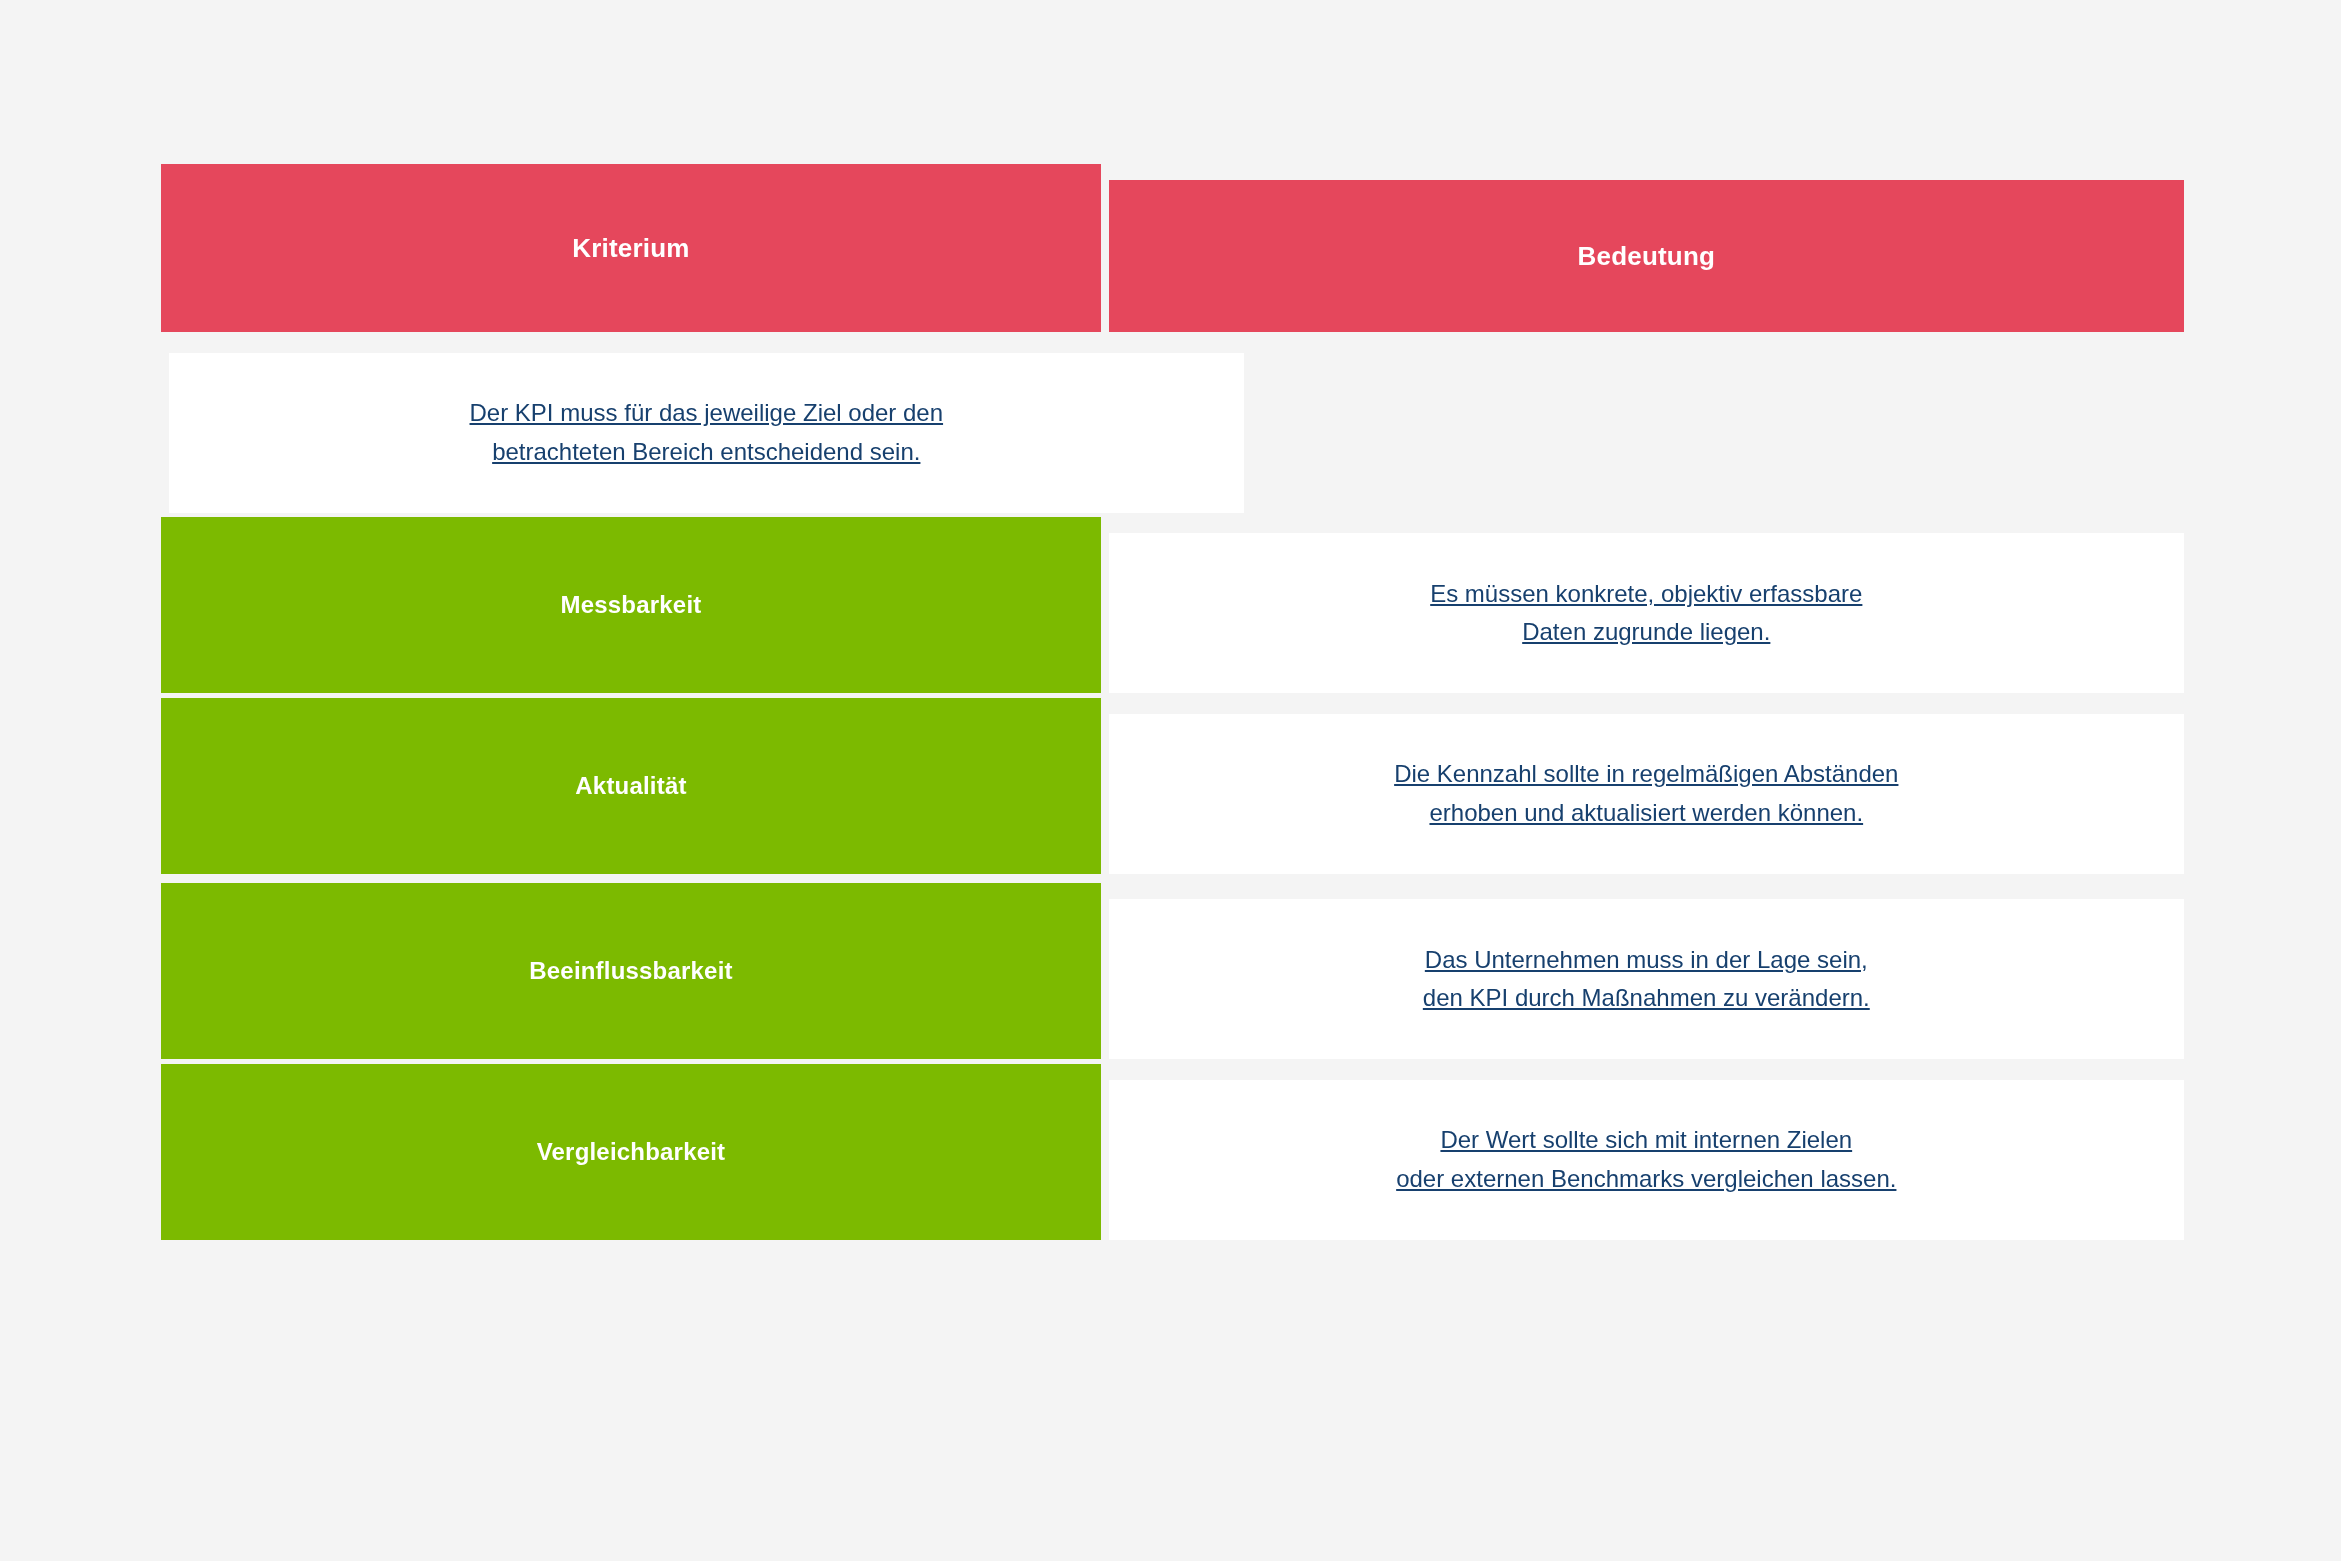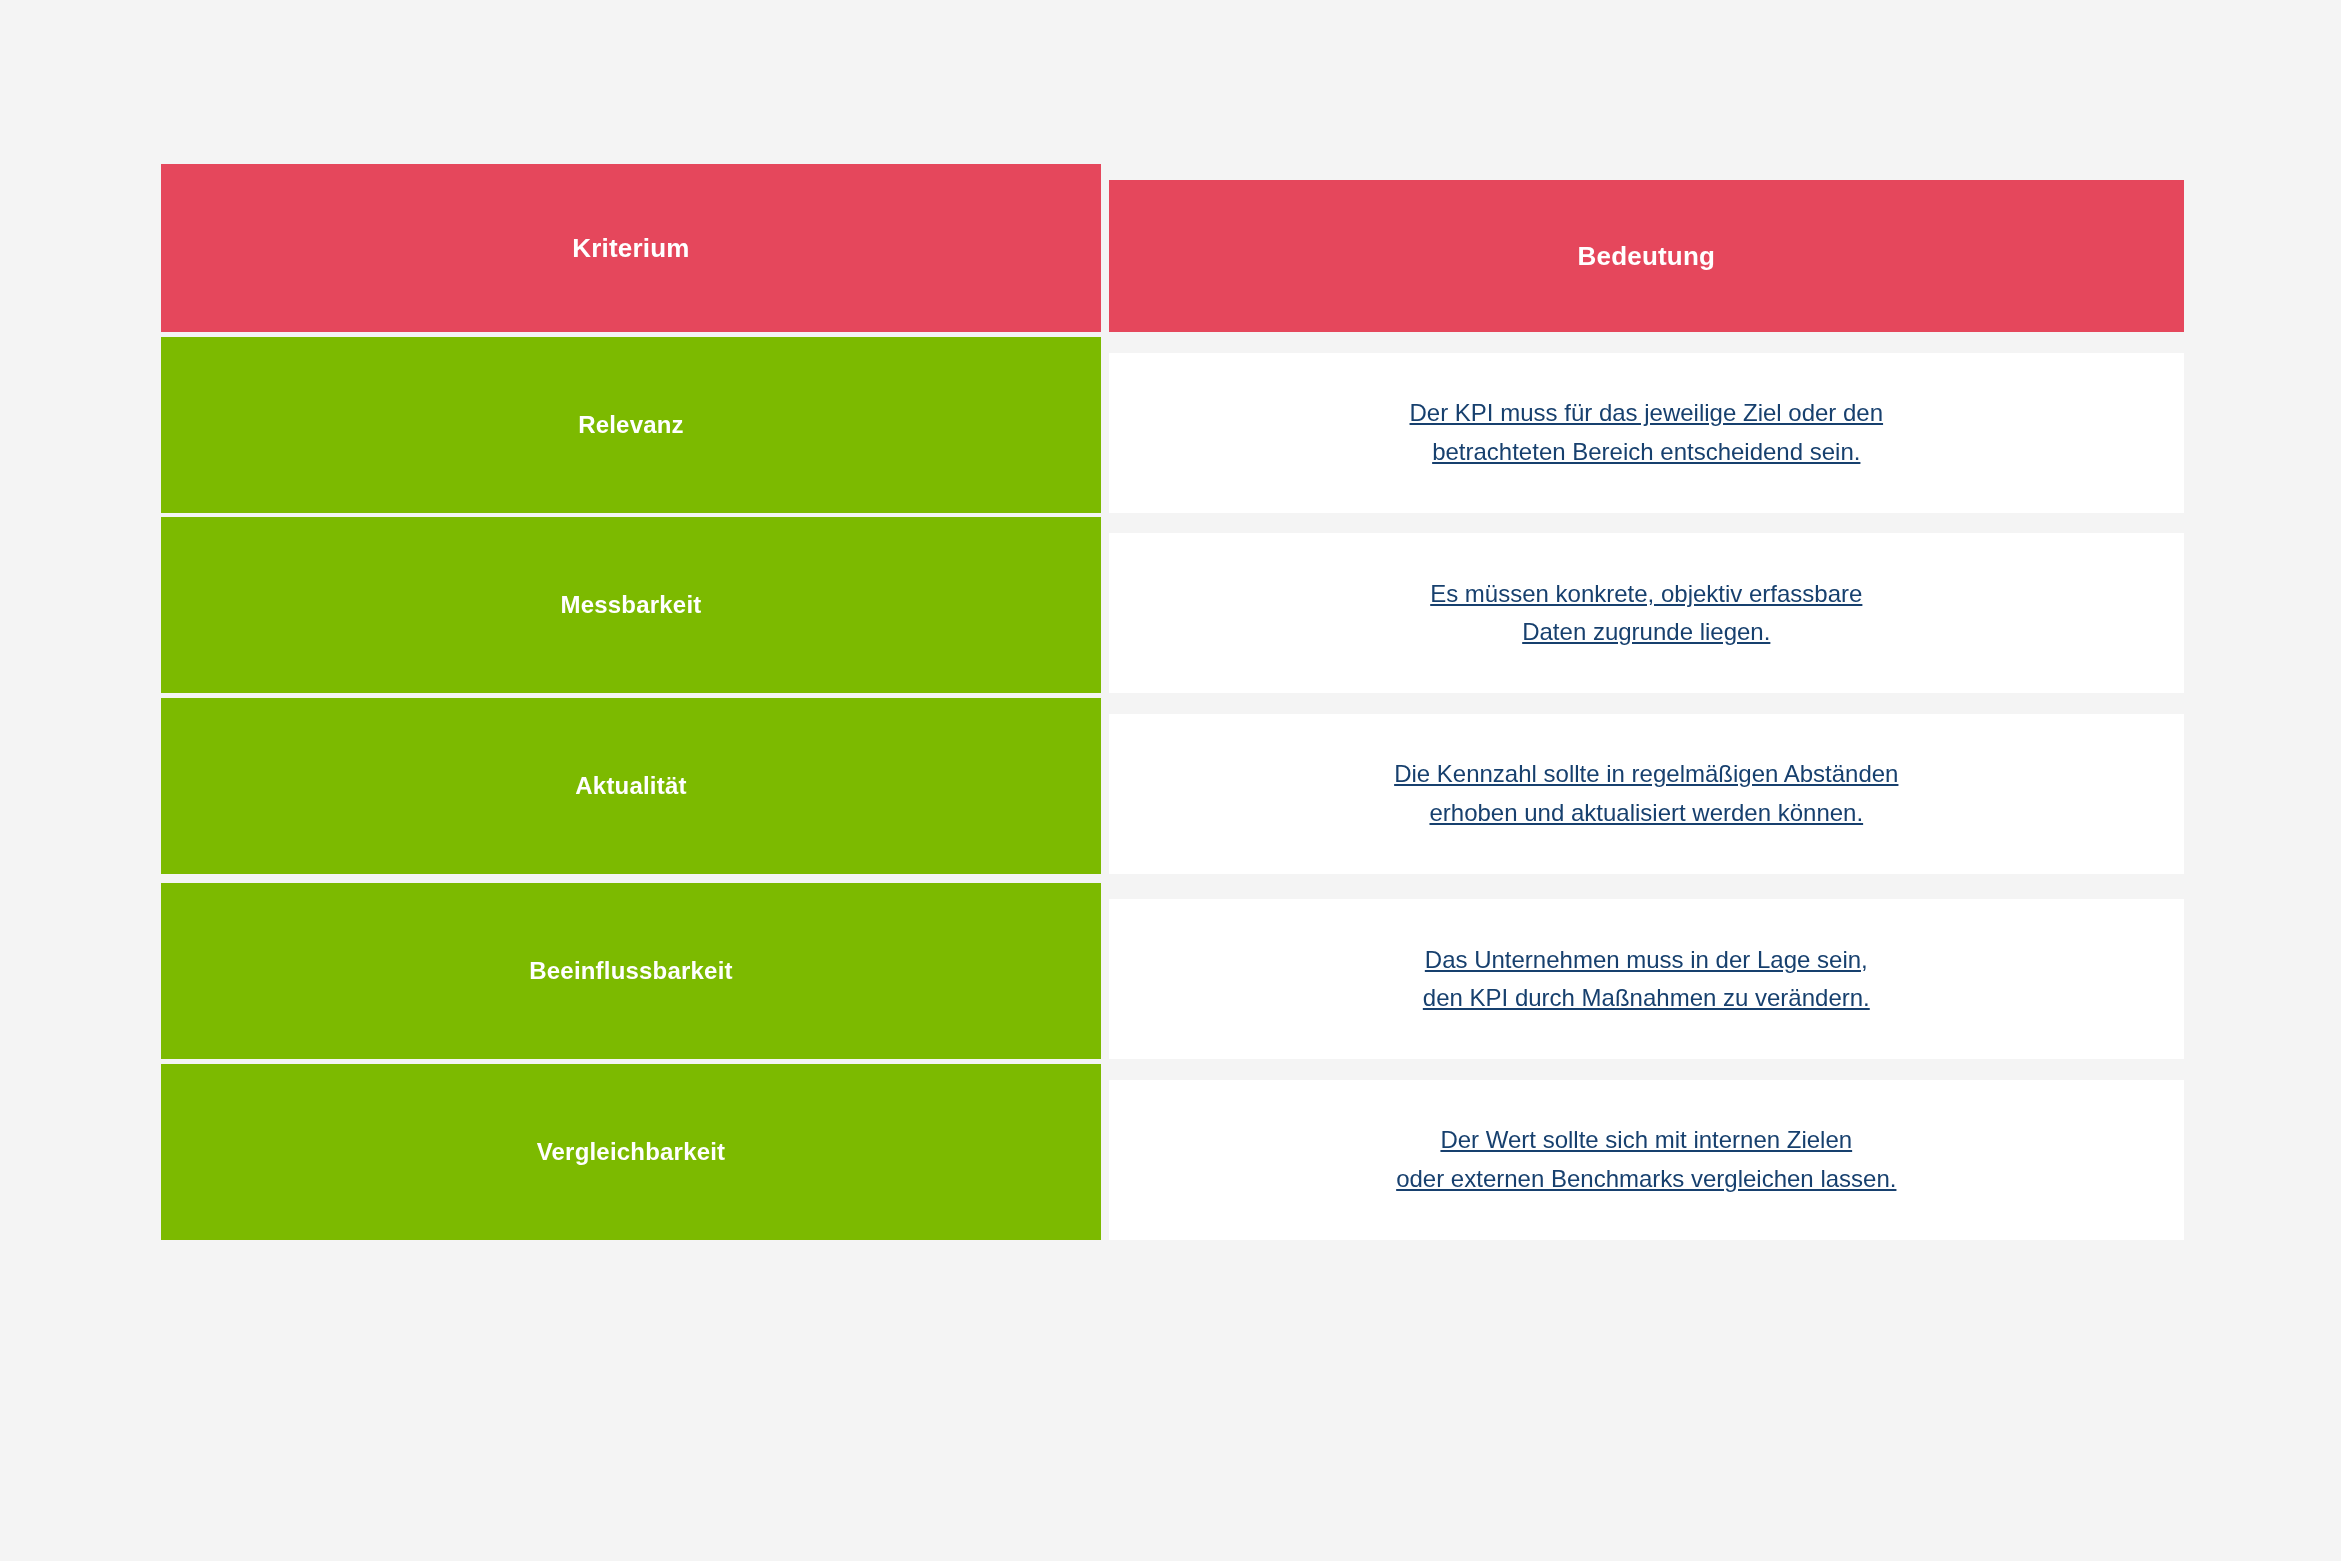--- a/index.html
+++ b/index.html
@@ -115,23 +115,20 @@
         <div class="cell left header">
           <span class="cell-text">Kriterium</span>
         </div>
         <div class="col-gap"></div>
         <div class="cell right header">
           <span class="cell-text">Bedeutung</span>
         </div>
       </div>
       <div class="gap-row"></div>
       <div class="row data-row">
-        <div class="cell left criterion">
-          <span class="cell-text">Relevanz</span>
-        </div>
         <div class="col-gap"></div>
         <div class="cell right description">
           <span class="cell-text">Der KPI muss für das jeweilige Ziel oder den
 betrachteten Bereich entscheidend sein.</span>
         </div>
       </div>
       <div class="gap-row"></div>
       <div class="row data-row">
         <div class="cell left criterion">
           <span class="cell-text">Messbarkeit</span>

